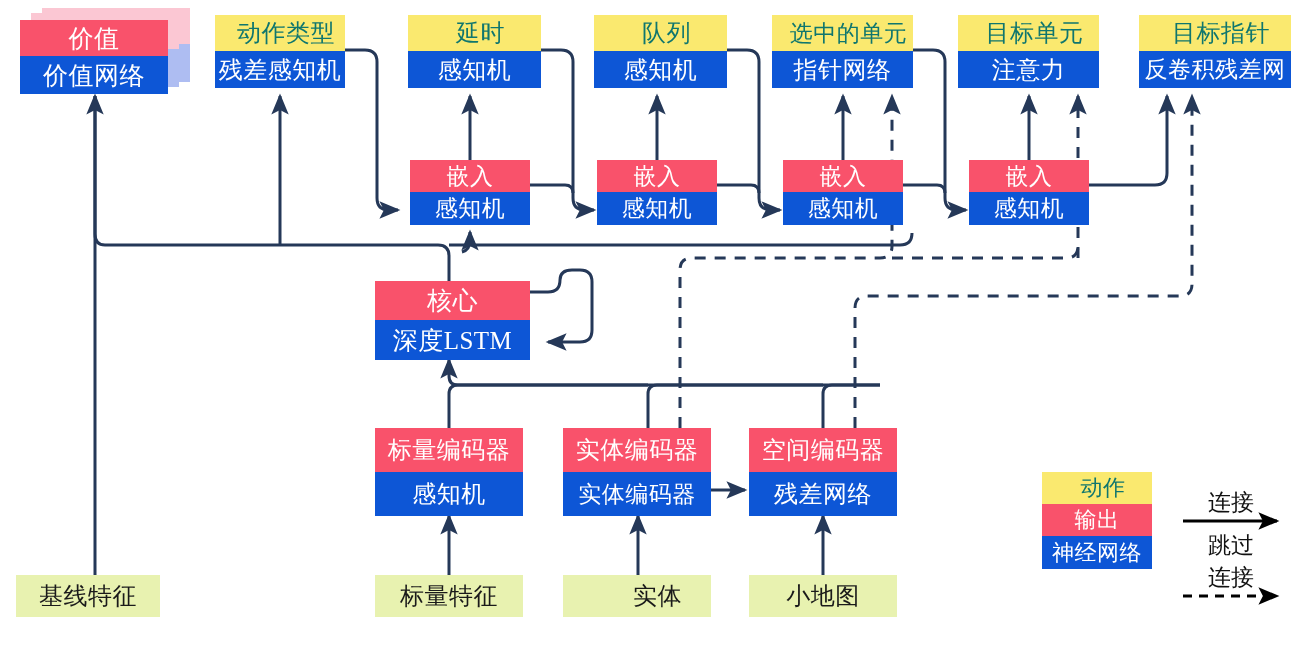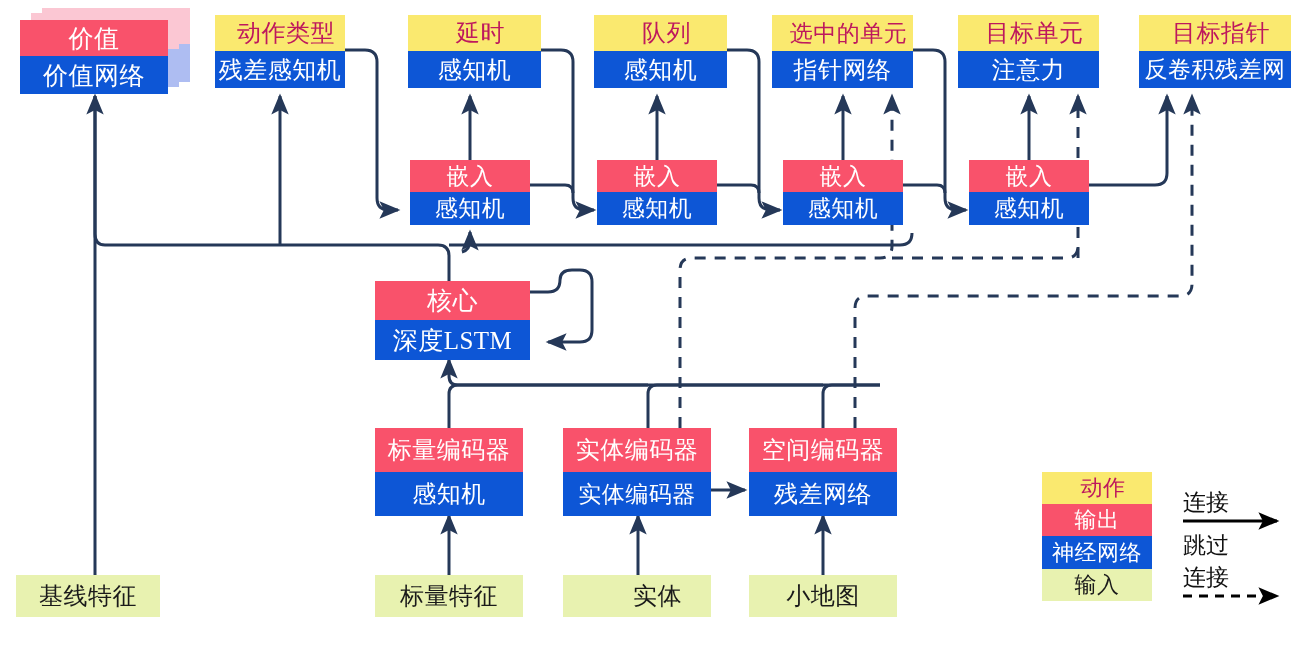--- a/index.html
+++ b/index.html
@@ -5,34 +5,34 @@
 <style>
   html,body{margin:0;padding:0;background:#ffffff;}
   body{font-family:"Liberation Serif","DejaVu Serif",serif;}
   #canvas{position:relative;width:1301px;height:662px;background:#ffffff;overflow:hidden;}
   svg#wires{position:absolute;left:0;top:0;width:1301px;height:662px;pointer-events:none;}
 
   .node{position:absolute;box-sizing:border-box;z-index:5;}
   .cell{display:flex;align-items:center;justify-content:center;
         box-sizing:border-box;width:100%;text-align:center;
         white-space:nowrap;letter-spacing:0.5px;line-height:1;}
-  .c-action{background:#fae96f;color:#be185d;padding-left:12px;}
+  .c-action{background:#fae96f;color:#0f766e;padding-left:12px;}
   .c-output{background:#f9526b;color:#ffffff;}
   .c-net{background:#0d56d6;color:#ffffff;}
   .c-input{background:#e8f2b0;color:#1a1a1a;}
 
   .shadow-wrap{position:absolute;z-index:4;}
   .sh{position:absolute;box-sizing:border-box;}
   .sh-top{background:#fbc7d3;}
   .sh-bot{background:#aebdf2;}
 
   
   #legend-stack{position:absolute;z-index:6;}
   #legend-stack .cell{justify-content:center;}
-  .lgnd-label{position:absolute;text-align:left;color:#111;white-space:nowrap;}
+  .lgnd-label{position:absolute;text-align:center;color:#111;white-space:nowrap;}
 </style>
 </head>
 <body>
 
 <div id="canvas">
 
   <svg id="wires" viewBox="0 0 1301 662" xmlns="http://www.w3.org/2000/svg">
     <defs>
       <marker id="ah" markerWidth="9" markerHeight="9" refX="6.2" refY="3.2" orient="auto" markerUnits="strokeWidth">
         <path d="M0,0.3 L7,3.2 L0,6.1 L1.5,3.2 Z" fill="#253858"></path>
@@ -214,20 +214,19 @@
   </div>
 
   <div class="node" style="left:749px;top:575px;width:148px;height:42px;">
     <div class="cell c-input" style="height:42px;font-size:24px;">小地图</div>
   </div>
 
   <div id="legend-stack" style="left:1042px;top:472px;width:110px;height:129px;">
     <div class="cell c-action" style="height:32px;font-size:22px;">动作</div>
     <div class="cell c-output" style="height:32px;font-size:22px;">输出</div>
     <div class="cell c-net" style="height:33px;font-size:22px;">神经网络</div>
-    <div class="cell c-input" style="height:32px;font-size:22px;">输入</div>
   </div>
 
   <div class="lgnd-label" style="left:1183px;top:487px;width:96px;font-size:23px;">连接</div>
   <div class="lgnd-label" style="left:1183px;top:530px;width:96px;font-size:23px;">跳过</div>
   <div class="lgnd-label" style="left:1183px;top:562px;width:96px;font-size:23px;">连接</div>
 
 </div>
 
 </body></html>

